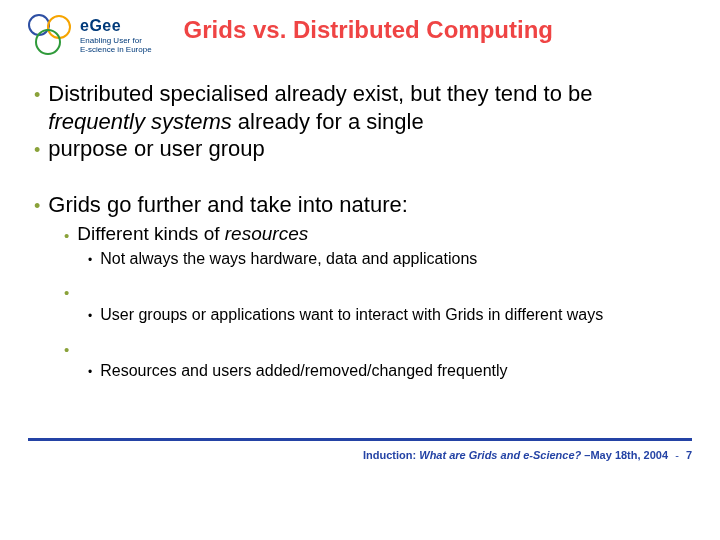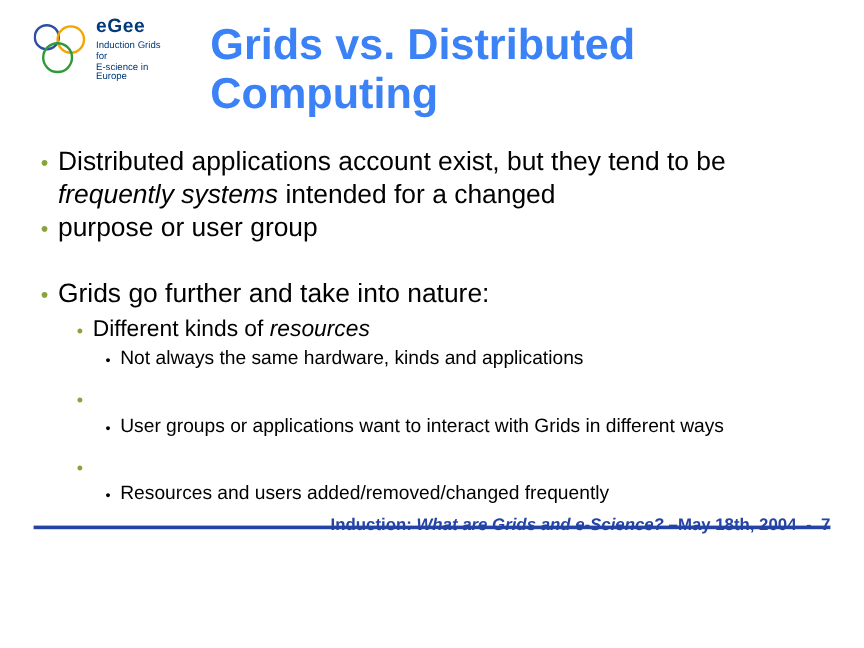--- a/index.html
+++ b/index.html
@@ -3,65 +3,65 @@
 <meta charset="utf-8">
 <style>
   * { box-sizing: border-box; margin: 0; padding: 0; }
   html, body { width: 720px; height: 540px; font-family: Arial, Helvetica, sans-serif; background: #fff; color: #000; overflow: hidden; }
   .slide { position: relative; width: 720px; height: 467px; padding: 14px 28px 0 28px; }
   .header { display: flex; align-items: flex-start; gap: 32px; margin-bottom: 22px; }
   .logo { display: flex; gap: 6px; align-items: center; }
   .logo-mark { width: 46px; height: 44px; position: relative; }
   .logo-text { font-size: 8px; line-height: 1.1; color: #003a7a; }
   .logo-brand { font-size: 16px; font-weight: bold; color: #003a7a; letter-spacing: 0.5px; margin-bottom: 2px; }
-  .title { font-size: 36px; font-weight: bold; color: #3b82f6; line-height: 1.15; margin-top: 2px; }
+  .title { font-size: 24px; font-weight: bold; color: #ef4444; line-height: 1.15; margin-top: 2px; }
   .content { padding-left: 6px; }
   .bullet-l1 { display: flex; align-items: flex-start; font-size: 22px; line-height: 1.25; }
   .bullet-l1 .mark { color: #8aa23a; font-size: 18px; margin-right: 8px; margin-top: 4px; }
   .bullet-l2 { display: flex; align-items: flex-start; font-size: 19px; line-height: 1.3; margin-left: 30px; margin-top: 4px; }
   .bullet-l2 .mark { color: #8aa23a; font-size: 15px; margin-right: 8px; margin-top: 4px; }
   .bullet-l3 { display: flex; align-items: flex-start; font-size: 16px; line-height: 1.3; margin-left: 54px; margin-top: 2px; margin-bottom: 2px; }
   .bullet-l3 .mark { color: #000; font-size: 12px; margin-right: 8px; margin-top: 4px; }
   .gap { height: 28px; }
   .gap-sm { height: 4px; }
   .italic { font-style: italic; }
   .footer-rule { position: absolute; left: 28px; right: 28px; bottom: 26px; border-top: 3px solid #2443a5; }
-  .footer { position: absolute; right: 28px; bottom: 22px; font-size: 14px; color: #2443a5; font-weight: bold; }
+  .footer { position: absolute; right: 28px; bottom: 6px; font-size: 11px; color: #2443a5; font-weight: bold; }
   .footer .sep { font-weight: normal; margin: 0 4px; }
   .footer .ital { font-style: italic; }
 </style>
 </head>
 <body>
 
 <div class="slide">
 
   <div class="header">
     <div class="logo">
       <div class="logo-mark">
         <svg width="46" height="44" viewBox="0 0 46 44">
           <circle cx="11" cy="11" r="10" fill="none" stroke="#2d4fa3" stroke-width="2"></circle>
           <circle cx="31" cy="13" r="11" fill="none" stroke="#f6a400" stroke-width="2"></circle>
           <circle cx="20" cy="28" r="12" fill="none" stroke="#2f9a3a" stroke-width="2"></circle>
         </svg>
       </div>
       <div>
         <div class="logo-brand">eGee</div>
-        <div class="logo-text">Induction Grids for</div>
+        <div class="logo-text">Enabling User for</div>
         <div class="logo-text">E-science in Europe</div>
       </div>
     </div>
     <div class="title">Grids vs. Distributed Computing</div>
   </div>
 
   <div class="content">
 
     <div class="bullet-l1">
       <span class="mark">•</span>
       <span>
-        <span>Distributed applications account exist, but they tend to be </span><span class="italic">frequently systems</span><span> intended for a changed</span>
+        <span>Distributed specialised already exist, but they tend to be </span><span class="italic">frequently systems</span><span> already for a single</span>
       </span>
     </div>
     <div class="bullet-l1">
       <span class="mark">•</span>
       <span>purpose or user group</span>
     </div>
 
     <div class="gap"></div>
 
     <div class="bullet-l1">
@@ -70,21 +70,21 @@
     </div>
 
     <div class="bullet-l2">
       <span class="mark">•</span>
       <span>
         <span>Different kinds of </span><span class="italic">resources</span>
       </span>
     </div>
     <div class="bullet-l3">
       <span class="mark">•</span>
-      <span>Not always the same hardware, kinds and applications</span>
+      <span>Not always the ways hardware, data and applications</span>
     </div>
 
     <div class="gap-sm"></div>
 
     <div class="bullet-l2">
       <span class="mark">•</span>
     </div>
     <div class="bullet-l3">
       <span class="mark">•</span>
       <span>User groups or applications want to interact with Grids in different ways</span>

